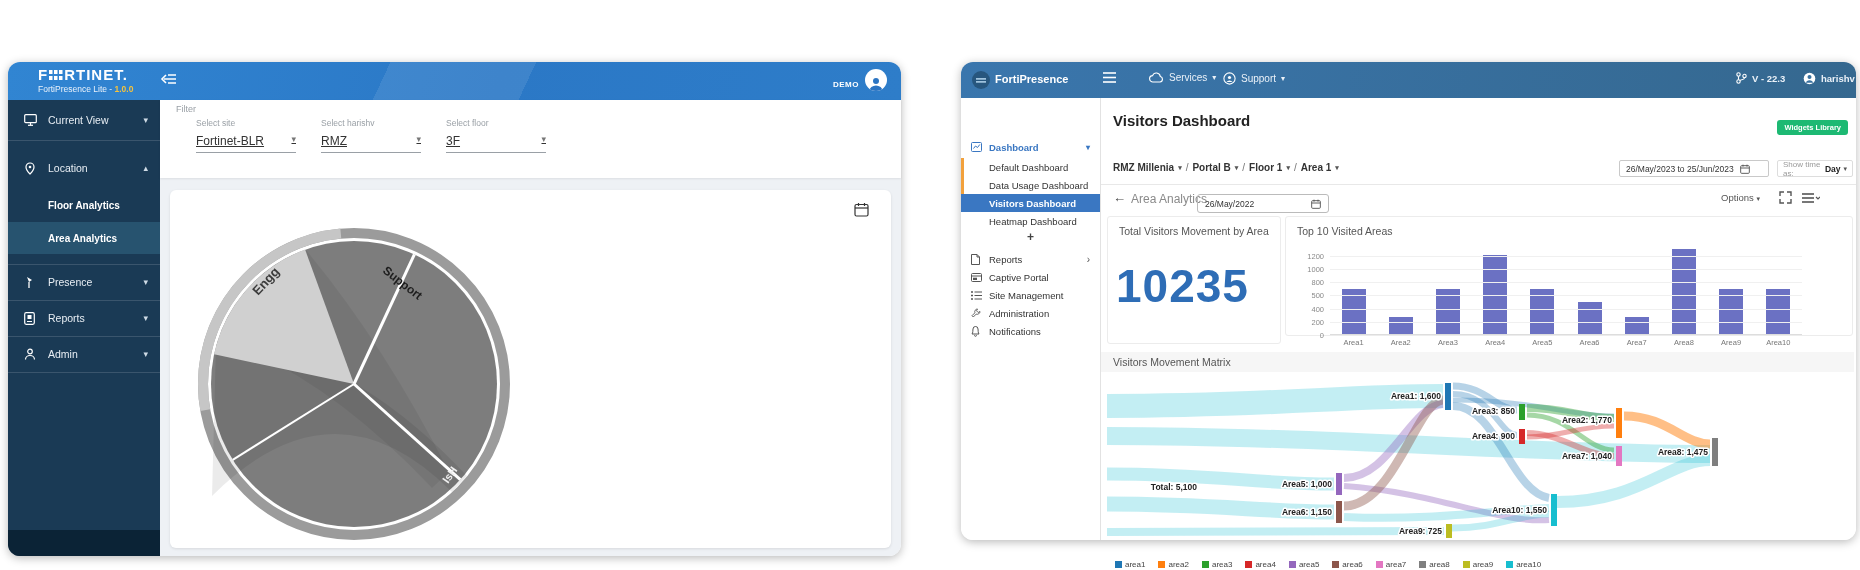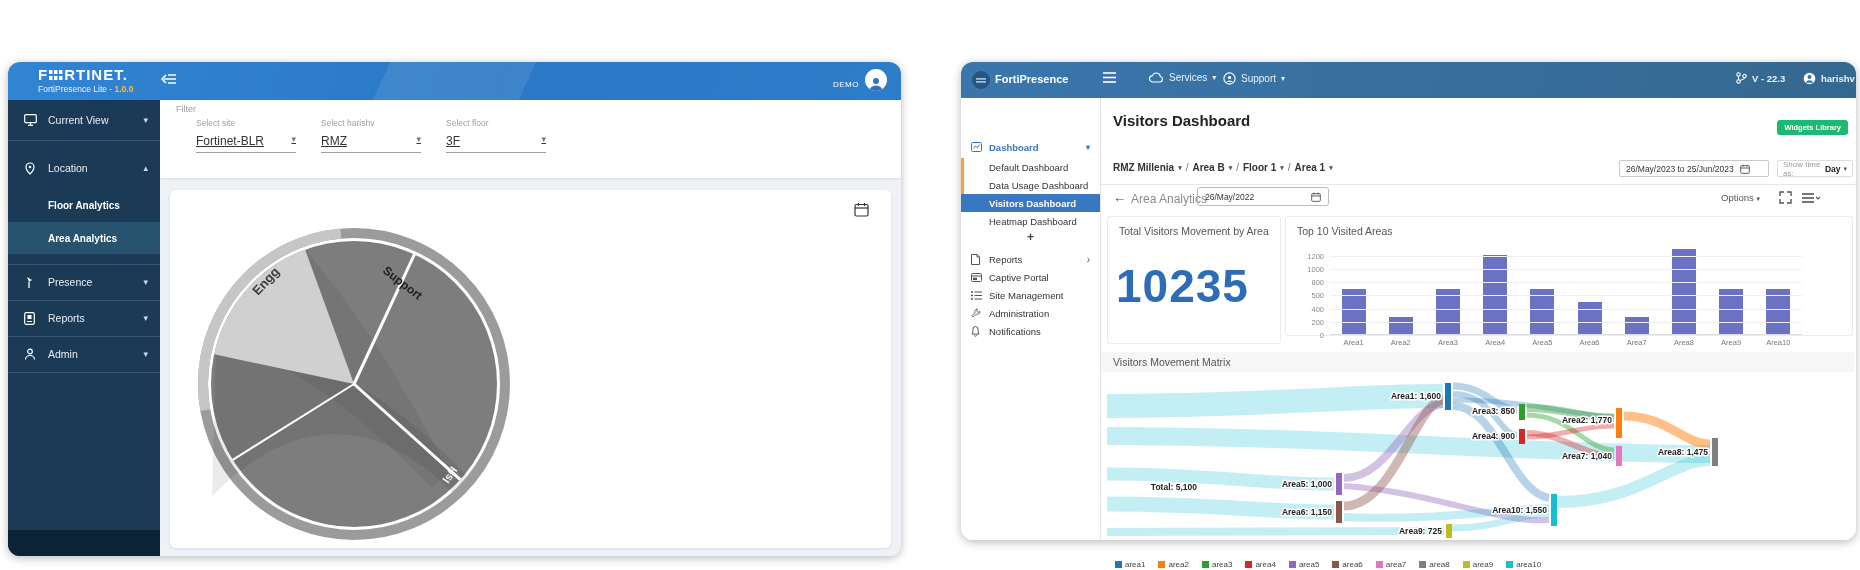--- a/index.html
+++ b/index.html
@@ -13,21 +13,21 @@
     border-radius:12px 12px 0 0; overflow:hidden; }
   #winL .hdr::after { content:""; position:absolute; inset:0;
     background:linear-gradient(115deg,transparent 42%,rgba(255,255,255,.09) 42%,rgba(255,255,255,.09) 58%,transparent 58%); }
   .logoBlock { position:absolute; left:30px; top:4px; color:#fff; z-index:2; }
   .logoTxt { font-weight:bold; font-size:15px; letter-spacing:1px; display:flex; align-items:center; }
   .logoGrid { display:inline-block; margin:0 1px; }
   .logoSub { font-size:8.5px; margin-top:1px; color:#eaf2fb; }
   .logoVer { color:#f6c23b; font-weight:bold; }
   .collapseIc { position:absolute; left:152px; top:10px; z-index:2; cursor:pointer; }
   .userBlock { position:absolute; right:14px; top:7px; display:flex; align-items:center; gap:6px; z-index:2; }
-  .userLbl { color:#fff; font-size:8px; font-weight:normal; letter-spacing:.5px;margin-top:9px; }
+  .userLbl { color:#fff; font-size:8px; font-weight:bold; letter-spacing:.5px;margin-top:9px; }
   .avatar { width:22px; height:22px; border-radius:50%; background:#fff; display:flex; align-items:flex-end; justify-content:center; overflow:hidden; }
 
   #winL .side { position:absolute; left:0; top:38px; width:152px; bottom:0; background:#1a3a55; border-radius:0 0 0 12px; }
   .sItem { position:absolute; left:0; width:100%; height:32px; display:flex; align-items:center; color:#e8eef4; font-size:10.5px; cursor:pointer; }
   .sItem .ic { width:14px; margin-left:16px; margin-right:10px; display:flex; }
   .sItem .cv { position:absolute; right:12px; font-size:9px; color:#cfdbe6; }
   .sDiv { position:absolute; left:0; width:100%; height:1px; background:rgba(255,255,255,.14); }
   .sChild { position:absolute; left:0; width:100%; height:30px; display:flex; align-items:center; padding-left:40px; color:#fff; font-size:10px; font-weight:bold; cursor:pointer; }
   .sChild.sel { background:#27536f; }
   .sFoot { position:absolute; left:0; bottom:0; width:100%; height:26px; background:#0b2336; border-radius:0 0 0 12px; }
@@ -69,21 +69,21 @@
   .crumbRow .caret { font-size:7px; color:#555; }
   .crumbRow .slash { color:#777; font-weight:normal; }
   .dateBox { position:absolute; top:62px; height:17px; border:1px solid #c9c9c9; border-radius:2px; display:flex; align-items:center; padding:0 6px; gap:6px; font-size:8.5px; color:#333; cursor:pointer; background:#fff; }
   #dateRange { left:518px; width:150px; }
   .showTime { position:absolute; left:676px; top:62px; width:76px; height:17px; border:1px solid #ddd; border-radius:2px; display:flex; align-items:center; padding:0 5px; gap:3px; font-size:8px; color:#999; cursor:pointer; }
   .showTime b { color:#222; font-size:8.5px; }
   .mainDiv { position:absolute; left:0; top:86px; right:0; height:1px; background:#e8e8e8; }
   .toolRow { position:absolute; left:0; top:88px; right:0; height:24px; }
   .backArrow { position:absolute; left:12px; top:4px; font-size:13px; color:#444; cursor:pointer; }
   .toolTitle { position:absolute; left:30px; top:6px; font-size:12px; color:#8a8a8a; }
-  .toolDate { position:absolute; left:96px; top:1px; width:132px; height:19px; border:1px solid #bbb; border-radius:3px; display:flex; align-items:center; justify-content:space-between; padding:0 7px; font-size:8.5px; color:#333; cursor:pointer; }
+  .toolDate { position:absolute; left:96px; top:8px; width:132px; height:19px; border:1px solid #bbb; border-radius:3px; display:flex; align-items:center; justify-content:space-between; padding:0 7px; font-size:8.5px; color:#333; cursor:pointer; }
   .optLbl { position:absolute; right:96px; top:6px; font-size:9.5px; color:#555; cursor:pointer; }
   .toolIc { position:absolute; top:4px; cursor:pointer; }
 
   .card { position:absolute; background:#fff; border:1px solid #ececec; border-radius:3px; }
   #cardTotal { left:6px; top:118px; width:174px; height:128px; }
   #cardBar { left:184px; top:118px; width:568px; height:120px; }
   .cardTitle { position:absolute; left:11px; top:8px; font-size:10.5px; color:#555; }
   .bigNum { position:absolute; left:8px; top:42px; font-size:46px; font-weight:bold; color:#2e6db6; letter-spacing:1px; }
   .plot { position:absolute; left:44px; top:32px; width:472px; height:86px; border-bottom:1px solid #ddd; }
   .gline { position:absolute; left:0; width:100%; height:1px; background:#f0f0f0; }
@@ -388,21 +388,21 @@
   </div>
 
   <div class="main">
     <div class="pageTitle">Visitors Dashboard</div>
     <div class="greenBtn">Widgets Library</div>
 
     <div class="crumbRow">
       <span>RMZ Millenia</span>
         <span class="caret">▾</span>
         <span class="slash">/</span>
-      <span>Area B</span>
+      <span>Portal B</span>
         <span class="caret">▾</span>
         <span class="slash">/</span>
       <span>Floor 1</span>
         <span class="caret">▾</span>
         <span class="slash">/</span>
       <span>Area 1</span>
         <span class="caret">▾</span>
     </div>
 
     <div class="dateBox" id="dateRange">

